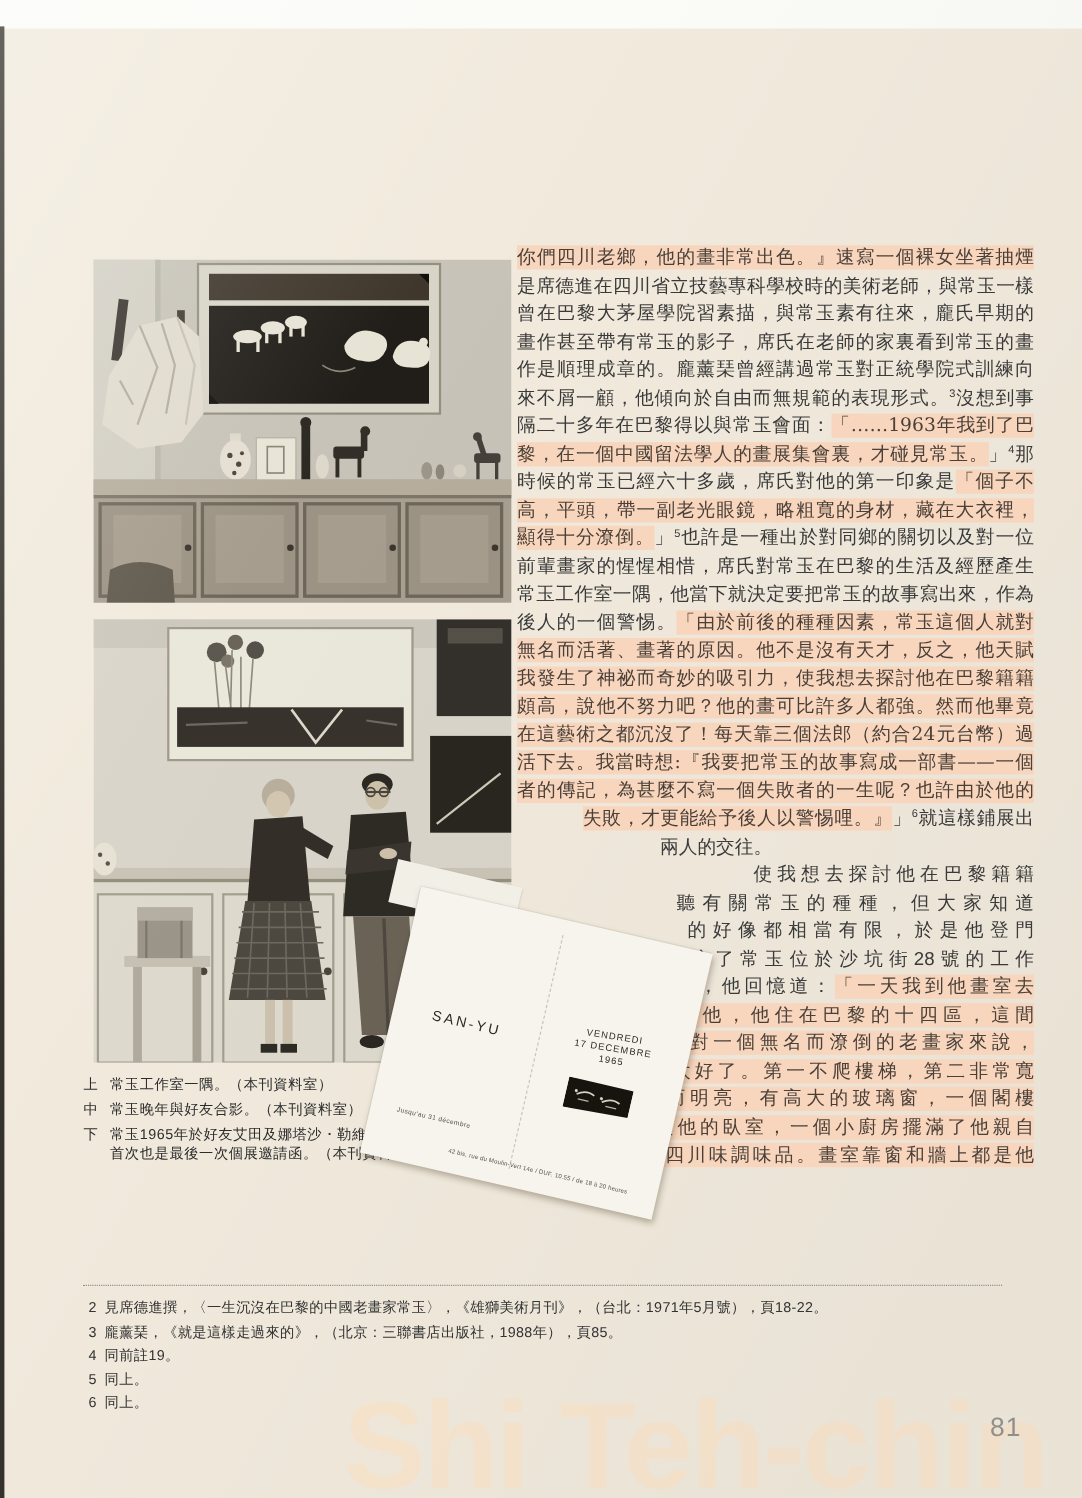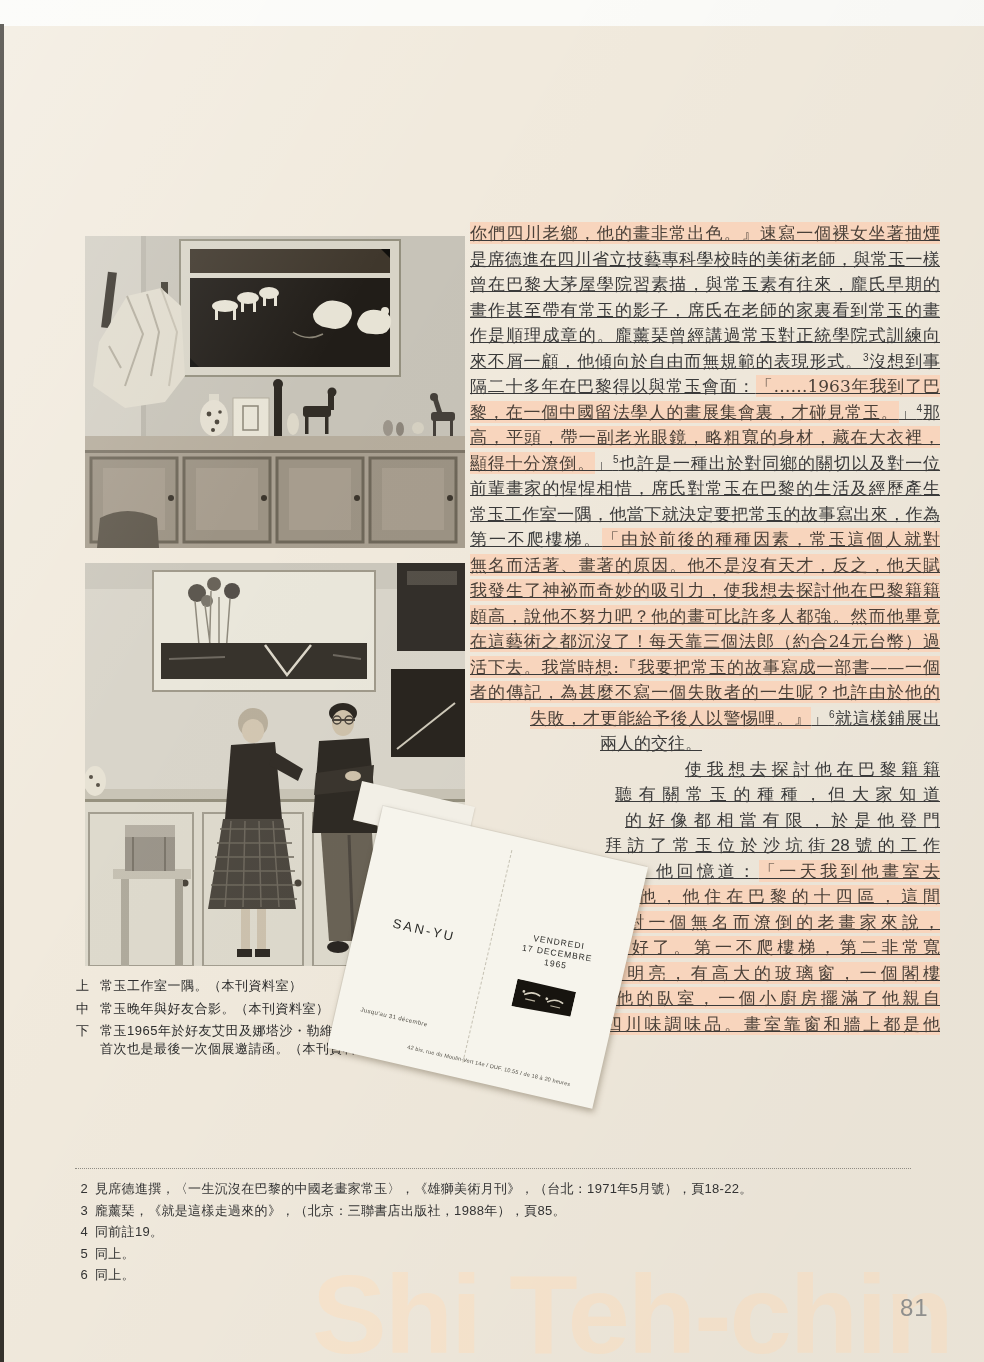--- a/index.html
+++ b/index.html
@@ -15,21 +15,21 @@
   #photo-mid{left:85px;top:563px;}
 
   
   #captions{position:absolute;left:76px;top:977px;width:398px;z-index:1;}
   .cap-row{display:flex;font-size:13px;line-height:17.5px;letter-spacing:.5px;color:#2c2c2c;margin-bottom:5px;}
   .cap-label{width:24px;flex:0 0 24px;}
   .cap-text{width:340px;}
 
   
   #article{position:absolute;left:470px;top:221px;width:470px;z-index:1;}
-  .line{height:25.5px;line-height:25.5px;font-size:17px;white-space:nowrap;text-decoration:underline;}
+  .line{height:25.5px;line-height:25.5px;font-size:17px;white-space:nowrap;}
   .line.j{white-space:normal;text-align:justify;text-align-last:justify;word-break:break-all;}
   .seg-n{color:#3a3a3a;}
   .seg-q{color:#4a4038;background:#f8d5bd;font-family:"DejaVu Serif",serif;padding:1px 0;}
   sup.fn{font-size:10px;line-height:0;vertical-align:6px;color:#3a3a3a;font-family:"Liberation Sans",sans-serif;}
 
   
   #sheet-behind{position:absolute;left:362px;top:781px;width:116px;height:40px;background:#f2efe6;
     transform:rotate(13deg);transform-origin:top left;z-index:2;box-shadow:0 1px 2px rgba(60,50,30,.25);}
   #card{position:absolute;left:383px;top:806px;width:272px;height:248px;background:#f6f4ec;
     transform:rotate(13deg);transform-origin:top left;z-index:3;
@@ -44,21 +44,21 @@
 
   
   #foot-rule{position:absolute;left:75px;top:1168px;width:836px;border-top:1px dotted #8f8c84;z-index:1;}
   #footnotes{position:absolute;left:76px;top:1178px;width:840px;z-index:1;}
   .fn-row{display:flex;font-size:13px;line-height:21.5px;color:#333;letter-spacing:.3px;}
   .fn-num{width:12px;flex:0 0 12px;margin-right:7px;text-align:right;}
 
   
   #watermark{position:absolute;left:312px;top:1250px;width:760px;font-size:112px;font-weight:800;
     letter-spacing:-2px;color:#f9e6cf;white-space:nowrap;z-index:0;font-family:"Liberation Sans",sans-serif;}
-  #page-num{position:absolute;left:900px;top:1284px;font-size:24px;color:#8f8f8d;letter-spacing:1px;z-index:2;margin-top:10px;}
+  #page-num{position:absolute;left:900px;top:1284px;font-size:24px;color:#8f8f8d;letter-spacing:1px;z-index:2;}
 </style>
 </head>
 <body>
 
 <div id="page">
   <div id="top-band"></div>
   <div id="spine-edge"></div>
 
   <svg id="photo-top" class="photo" width="380" height="312" viewBox="0 0 380 312">
     <rect width="380" height="312" fill="#c7c3b8"></rect>
@@ -251,25 +251,26 @@
 
   <div id="article">
       <div class="line j"><span class="seg-q">你們四川老鄉，他的畫非常出色。』速寫一個裸女坐著抽煙</span></div>
       <div class="line j"><span class="seg-n">是席德進在四川省立技藝專科學校時的美術老師，與常玉一樣</span></div>
       <div class="line j"><span class="seg-n">曾在巴黎大茅屋學院習素描，與常玉素有往來，龐氏早期的</span></div>
       <div class="line j"><span class="seg-n">畫作甚至帶有常玉的影子，席氏在老師的家裏看到常玉的畫</span></div>
       <div class="line j"><span class="seg-n">作是順理成章的。龐薰琹曾經講過常玉對正統學院式訓練向</span></div>
       <div class="line j"><span class="seg-n">來不屑一顧，他傾向於自由而無規範的表現形式。</span><sup class="fn">3</sup><span class="seg-n">沒想到事</span></div>
       <div class="line j"><span class="seg-n">隔二十多年在巴黎得以與常玉會面：</span><span class="seg-q">「……1963年我到了巴</span></div>
       <div class="line j"><span class="seg-q">黎，在一個中國留法學人的畫展集會裏，才碰見常玉。</span><span class="seg-n">」</span><sup class="fn">4</sup><span class="seg-n">那</span></div>
+      <div class="line j"><span class="seg-n">時候的常玉已經六十多歲，席氏對他的第一印象是</span><span class="seg-q">「個子不</span></div>
       <div class="line j"><span class="seg-q">高，平頭，帶一副老光眼鏡，略粗寬的身材，藏在大衣裡，</span></div>
       <div class="line j"><span class="seg-q">顯得十分潦倒。</span><span class="seg-n">」</span><sup class="fn">5</sup><span class="seg-n">也許是一種出於對同鄉的關切以及對一位</span></div>
       <div class="line j"><span class="seg-n">前輩畫家的惺惺相惜，席氏對常玉在巴黎的生活及經歷產生</span></div>
       <div class="line j"><span class="seg-n">常玉工作室一隅，他當下就決定要把常玉的故事寫出來，作為</span></div>
-      <div class="line j"><span class="seg-n">第一不爬樓梯。</span><span class="seg-q">「由於前後的種種因素，常玉這個人就對</span></div>
+      <div class="line j"><span class="seg-n">後人的一個警惕。</span><span class="seg-q">「由於前後的種種因素，常玉這個人就對</span></div>
       <div class="line j"><span class="seg-q">無名而活著、畫著的原因。他不是沒有天才，反之，他天賦</span></div>
       <div class="line j"><span class="seg-q">我發生了神祕而奇妙的吸引力，使我想去探討他在巴黎籍籍</span></div>
       <div class="line j"><span class="seg-q">頗高，說他不努力吧？他的畫可比許多人都強。然而他畢竟</span></div>
       <div class="line j"><span class="seg-q">在這藝術之都沉沒了！每天靠三個法郎（約合24元台幣）過</span></div>
       <div class="line j"><span class="seg-q">活下去。我當時想:『我要把常玉的故事寫成一部書——一個</span></div>
       <div class="line j"><span class="seg-q">者的傳記，為甚麼不寫一個失敗者的一生呢？也許由於他的</span></div>
       <div class="line j" style="padding-left: 60px;"><span class="seg-q">失敗，才更能給予後人以警惕哩。』</span><span class="seg-n">」</span><sup class="fn">6</sup><span class="seg-n">就這樣鋪展出</span></div>
       <div class="line" style="padding-left: 130px;"><span class="seg-n">兩人的交往。</span></div>
       <div class="line j" style="padding-left: 215px;"><span class="seg-n">使我想去探討他在巴黎籍籍</span></div>
       <div class="line j" style="padding-left: 145px;"><span class="seg-n">聽有關常玉的種種，但大家知道</span></div>

